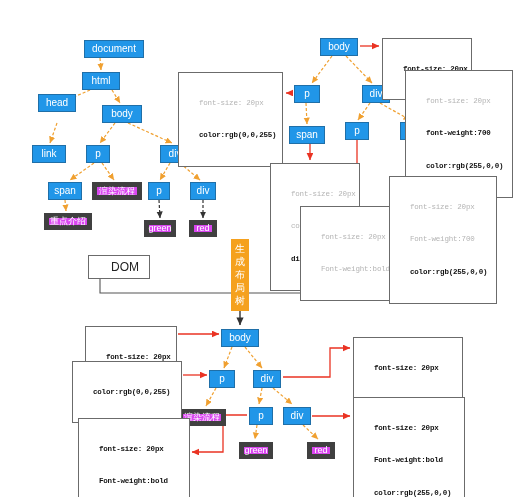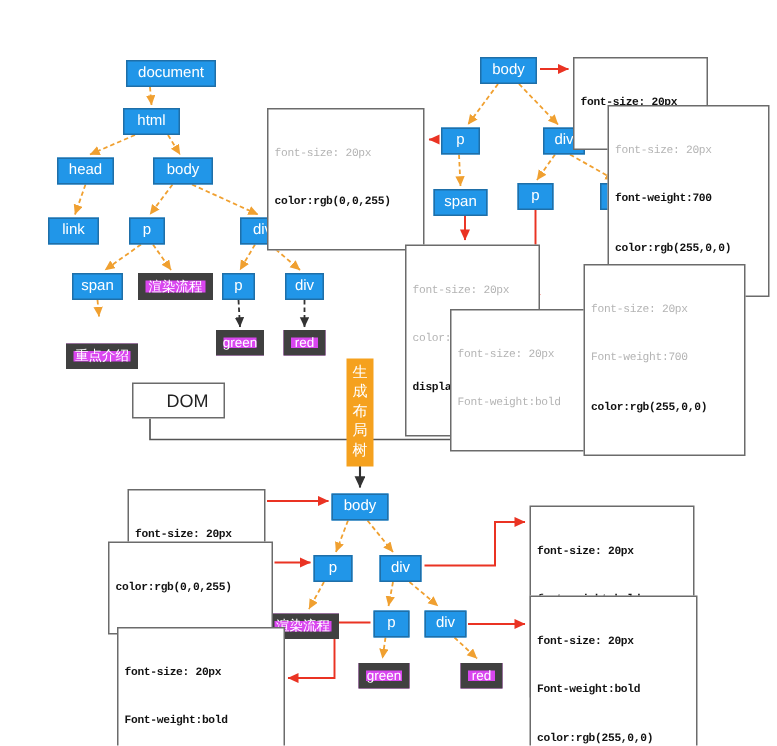--- a/index.html
+++ b/index.html
@@ -51,21 +51,21 @@
   }
   .cssbox {
     position: absolute;
     box-sizing: border-box;
     border: 1px solid #6b6b6b;
     background: #ffffff;
     color: #111111;
     font-family: "Liberation Mono", monospace;
     font-size: 7.5px;
     line-height: 1.45;
-    padding: 3px 4px;
+    padding: 3px 20px;
     white-space: pre;
     letter-spacing: -0.2px;
   }
   .cssbox .dim {
     color: #b4b4b4;
   }
   .cssbox .bold {
     font-weight: bold;
   }
   .plainbox {
@@ -180,30 +180,30 @@
       <path d="M183,375 L207,375"></path>
       <path d="M283,377 L330,377 L330,348 L350,348"></path>
       <path d="M312,416 L350,416"></path>
       <path d="M247,415 L223,415 L223,452 L192,452"></path>
     </g>
   </svg>
 
   <div>
     <div class="node" style="left:70px;top:40px;width:60px;height:18px;margin-left:14px;">document</div>
     <div class="node" style="left:82px;top:72px;width:38px;height:18px;">html</div>
-    <div class="node" style="left:38px;top:105px;width:38px;height:18px;text-align:center;">head</div>
+    <div class="node" style="left:38px;top:94px;width:38px;height:18px;text-align:center;">head</div>
     <div class="node" style="left:102px;top:105px;width:40px;height:18px;">body</div>
     <div class="node" style="left:32px;top:145px;width:34px;height:18px;">link</div>
     <div class="node" style="left:86px;top:145px;width:24px;height:18px;">p</div>
     <div class="node" style="left:160px;top:145px;width:30px;height:18px;">div</div>
     <div class="node" style="left:48px;top:182px;width:34px;height:18px;">span</div>
     <div class="node text-node cn" style="left:92px;top:182px;width:50px;height:18px;">渲染流程</div>
     <div class="node" style="left:148px;top:182px;width:22px;height:18px;">p</div>
     <div class="node" style="left:190px;top:182px;width:26px;height:18px;">div</div>
-    <div class="node text-node cn" style="left:44px;top:213px;width:48px;height:17px;margin-top:16px;">重点介绍</div>
+    <div class="node text-node cn" style="left:44px;top:213px;width:48px;height:17px;">重点介绍</div>
     <div class="node text-node" style="left:144px;top:220px;width:32px;height:17px;font-size:9px;">green</div>
     <div class="node text-node" style="left:189px;top:220px;width:28px;height:17px;font-size:9px;">red</div>
   </div>
 
   <div>
     <div class="node" style="left:320px;top:38px;width:38px;height:18px;">body</div>
     <div class="node" style="left:294px;top:85px;width:26px;height:18px;">p</div>
     <div class="node" style="left:362px;top:85px;width:28px;height:18px;">div</div>
     <div class="node" style="left:289px;top:126px;width:36px;height:18px;">span</div>
     <div class="node" style="left:345px;top:122px;width:24px;height:18px;">p</div>

